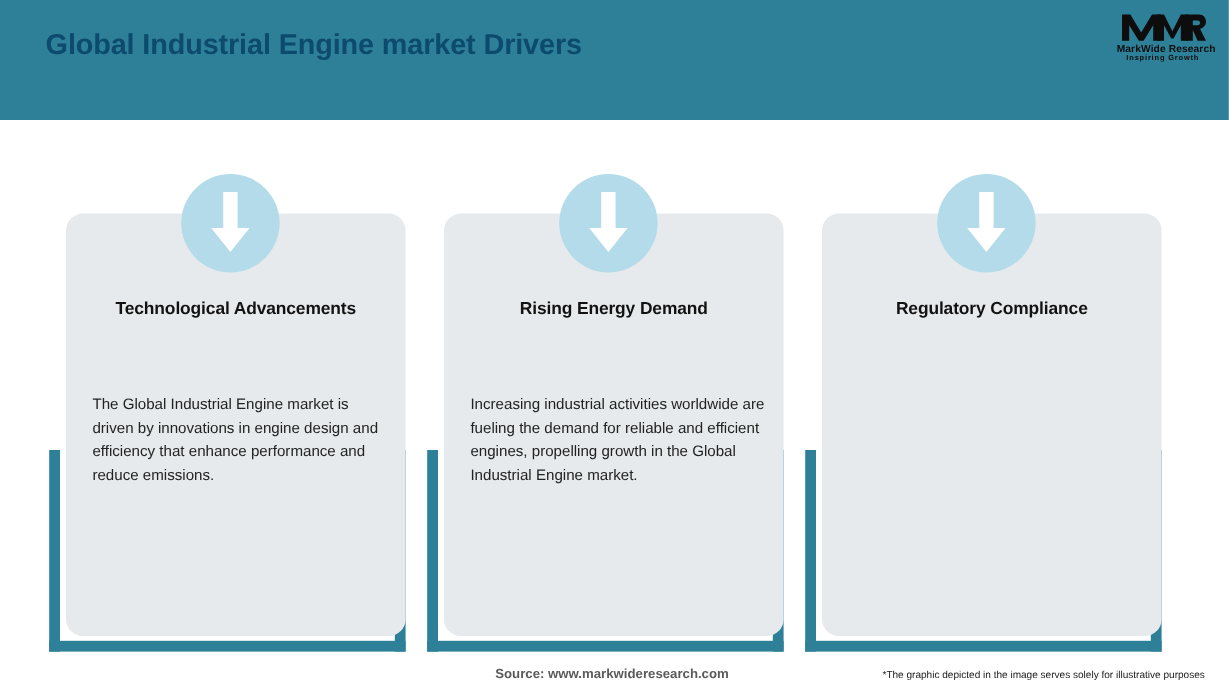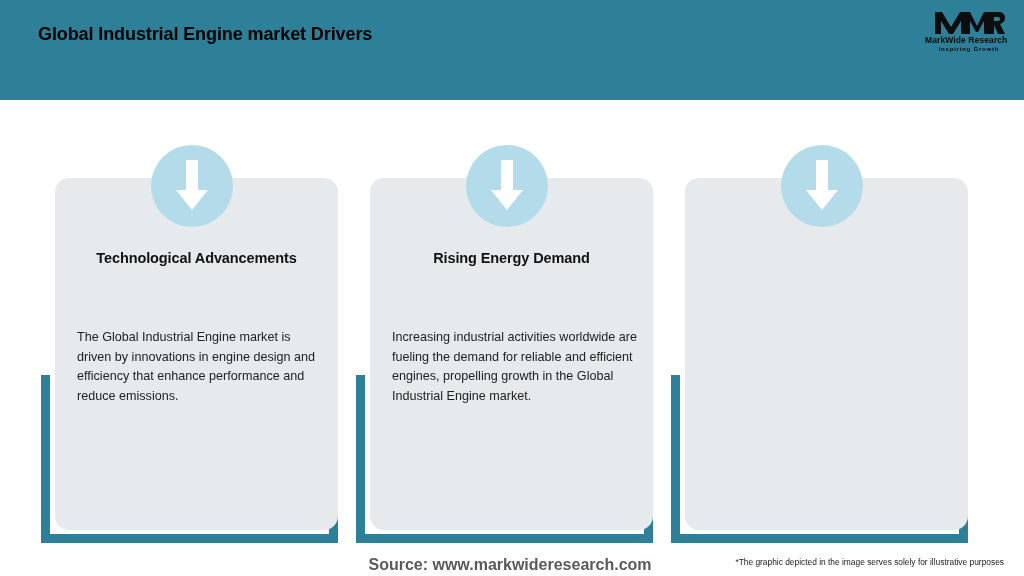--- a/index.html
+++ b/index.html
@@ -19,39 +19,39 @@
   }
 
   
   .header-bar {
     position: absolute; left: 0; top: 0;
     width: 1024px; height: 100px;
     background: #2e8098;
   }
   .header-title {
     position: absolute; left: 38px; top: 24px;
-    font-size: 18px; font-weight: bold;
-    color: #000000;
+    font-size: 24px; font-weight: bold;
+    color: #0c4a6e;
     letter-spacing: -0.1px;
     white-space: nowrap;
   }
 
   
   .logo {
     position: absolute; left: 925px; top: 10px;
     width: 88px; height: 48px;
   }
   .logo-mark {
     position: absolute; left: 8px; top: 0px;
     width: 72px; height: 26px;
   }
   .logo-name {
     position: absolute; left: 0; top: 25px;
     width: 88px;
-    text-align: left;
+    text-align: right;
     font-size: 8.5px;
     font-weight: bold;
     color: #0d0d0d;
     letter-spacing: 0.1px;
     white-space: nowrap;
   }
   .logo-tag {
     position: absolute; left: 0; top: 35px;
     width: 88px;
     text-align: center;
@@ -127,21 +127,21 @@
   }
   .circle svg {
     position: absolute; left: 23px; top: 15px;
   }
 
   
   .footer-source {
     position: absolute; left: 330px; top: 556px;
     width: 360px;
     text-align: center;
-    font-size: 16px;
+    font-size: 11px;
     font-weight: bold;
     color: #5a5a5a;
     white-space: nowrap;
   }
   .footer-note {
     position: absolute; right: 20px; top: 557px;
     font-size: 8.4px;
     color: #1a1a1a;
     white-space: nowrap;
   }
@@ -200,20 +200,21 @@
     </div>
   </div>
 
   <div class="col col-3">
     <div class="frame">
       <div class="frame-left"></div>
       <div class="frame-right"></div>
       <div class="frame-bottom"></div>
     </div>
     <div class="card">
+      <div class="card-title">Regulatory Compliance</div>
     </div>
     <div class="circle">
       <svg width="36" height="52" viewBox="0 0 36 52" xmlns="http://www.w3.org/2000/svg">
         <path d="M12 0 L24 0 L24 30 L34 30 L18 50 L2 30 L12 30 Z" fill="#ffffff"></path>
       </svg>
     </div>
   </div>
 
   <div class="footer-source">Source: www.markwideresearch.com</div>
   <div class="footer-note">*The graphic depicted in the image serves solely for illustrative purposes</div>

